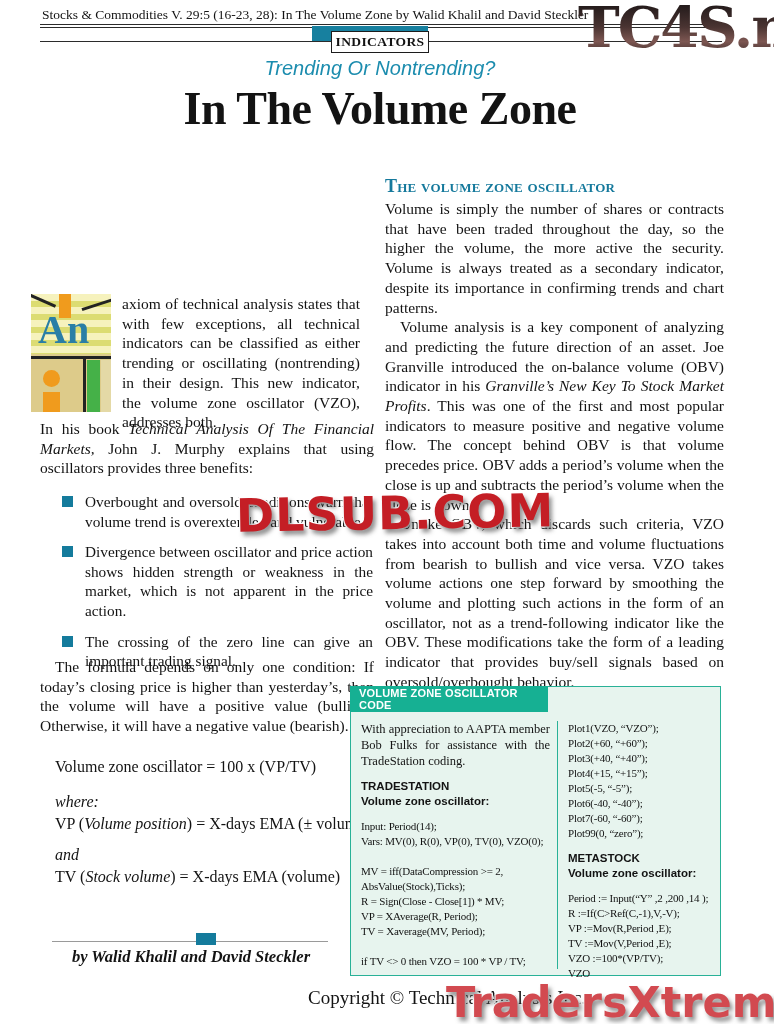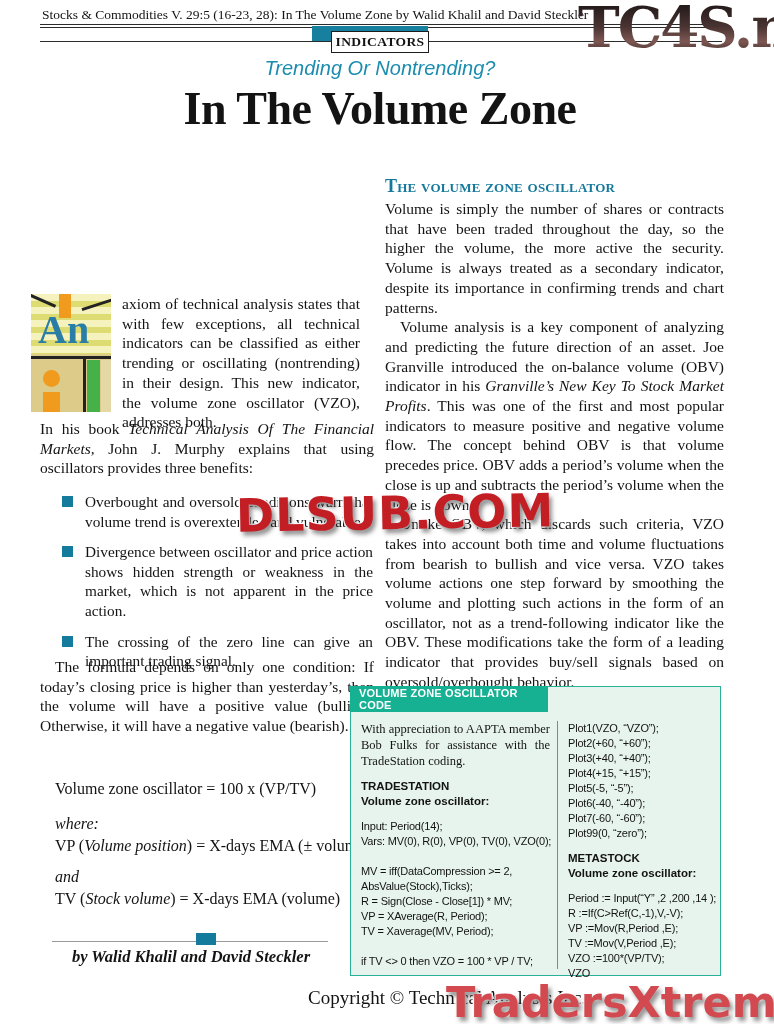--- a/index.html
+++ b/index.html
@@ -40,21 +40,21 @@
   .opener-text{margin:0;font-size:15.5px;line-height:19.7px;text-align:justify;}
 
   .body-p{margin:0;font-size:15.5px;line-height:19.7px;text-align:justify;}
   .indent{text-indent:15px;}
   .murphy{position:absolute;left:40px;top:419px;width:334px;}
   .benefits{position:absolute;left:62px;top:492px;width:311px;list-style:none;margin:0;padding:0;}
   .benefits li{position:relative;padding-left:23px;margin-bottom:11px;
         font-size:15.3px;line-height:19.6px;text-align:justify;}
   .sq{position:absolute;left:0;top:4px;width:11px;height:11px;background:#147b9c;}
   .formula-intro{position:absolute;left:40px;top:657px;width:334px;}
-  .formula{position:absolute;left:55px;top:780px;width:320px;font-size:16px;}
+  .formula{position:absolute;left:55px;top:758px;width:320px;font-size:16px;}
   .f-main{margin-bottom:17px;}
   .f-where{font-style:italic;margin-bottom:4px;}
   .f-line{margin-bottom:13px;}
   .byline-rule{position:absolute;left:52px;top:941px;width:276px;height:1px;background:#9a9a9a;}
   .byline-sq{position:absolute;left:196px;top:933px;width:20px;height:12px;background:#147b9c;}
   .byline{position:absolute;left:40px;top:947px;width:302px;text-align:center;
         font-weight:bold;font-style:italic;font-size:16.5px;}
 
   .col-right{position:absolute;left:385px;top:176px;width:339px;}
   .sec-head{margin:0 0 2px 0;font-size:18px;font-weight:bold;font-variant:small-caps;
@@ -65,21 +65,21 @@
   .code-box{position:absolute;left:350px;top:686px;width:371px;height:290px;
         background:#e7f4ee;border:1.5px solid #29b197;box-sizing:border-box;}
   .code-box-title{position:absolute;left:-1px;top:-1px;width:198px;height:26px;background:#16b093;
         color:#fff;font-family:"Liberation Sans",sans-serif;font-weight:bold;font-size:11px;
         display:flex;align-items:center;padding-left:9px;box-sizing:border-box;letter-spacing:.2px;}
   .code-cols{display:flex;padding:34px 6px 6px 10px;height:100%;box-sizing:border-box;}
   .code-col-left{width:197px;padding-right:7px;border-right:1px solid #29b197;box-sizing:border-box;}
   .code-col-right{flex:1;padding-left:10px;}
   .credit{margin:0 0 10px 0;font-size:12.5px;line-height:16px;text-align:justify;}
   .code-h{font-family:"Liberation Sans",sans-serif;font-weight:bold;font-size:11.5px;line-height:15px;}
-  .code-lines{font-family:Liberation Sans, sans-serif;font-size:11px;line-height:15px;
+  .code-lines{font-family:Liberation Serif, serif;font-size:11px;line-height:15px;
         letter-spacing:-.2px;white-space:nowrap;}
   .gap-top{margin-top:10px;}
 
   .footer{position:absolute;left:308px;top:987px;font-size:19px;white-space:nowrap;}
 
   
   .wm{position:absolute;font-family:"DejaVu Sans",sans-serif;font-weight:bold;z-index:50;
       white-space:nowrap;pointer-events:none;}
   .wm-top{left:578px;top:-6px;font-size:56px;letter-spacing:-2px;font-family:"DejaVu Serif",serif;
       background:linear-gradient(180deg,#221a1a 15%,#4a3432 50%,#7d5752 72%,#261c1c 100%);

